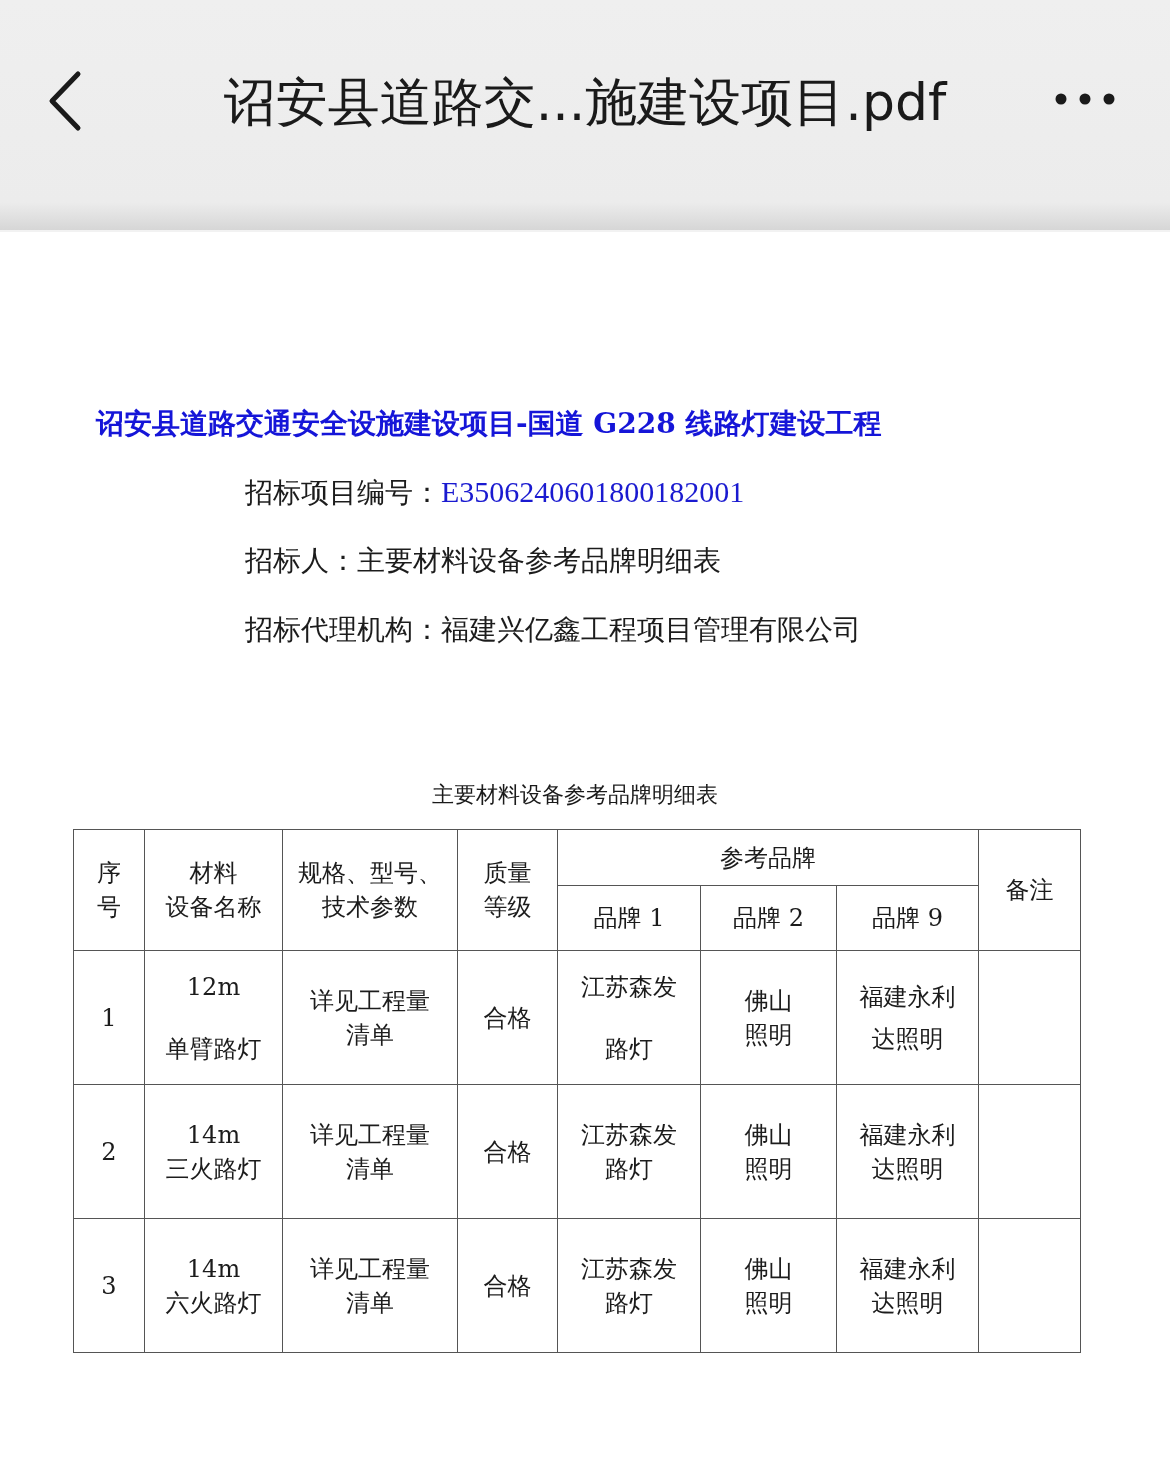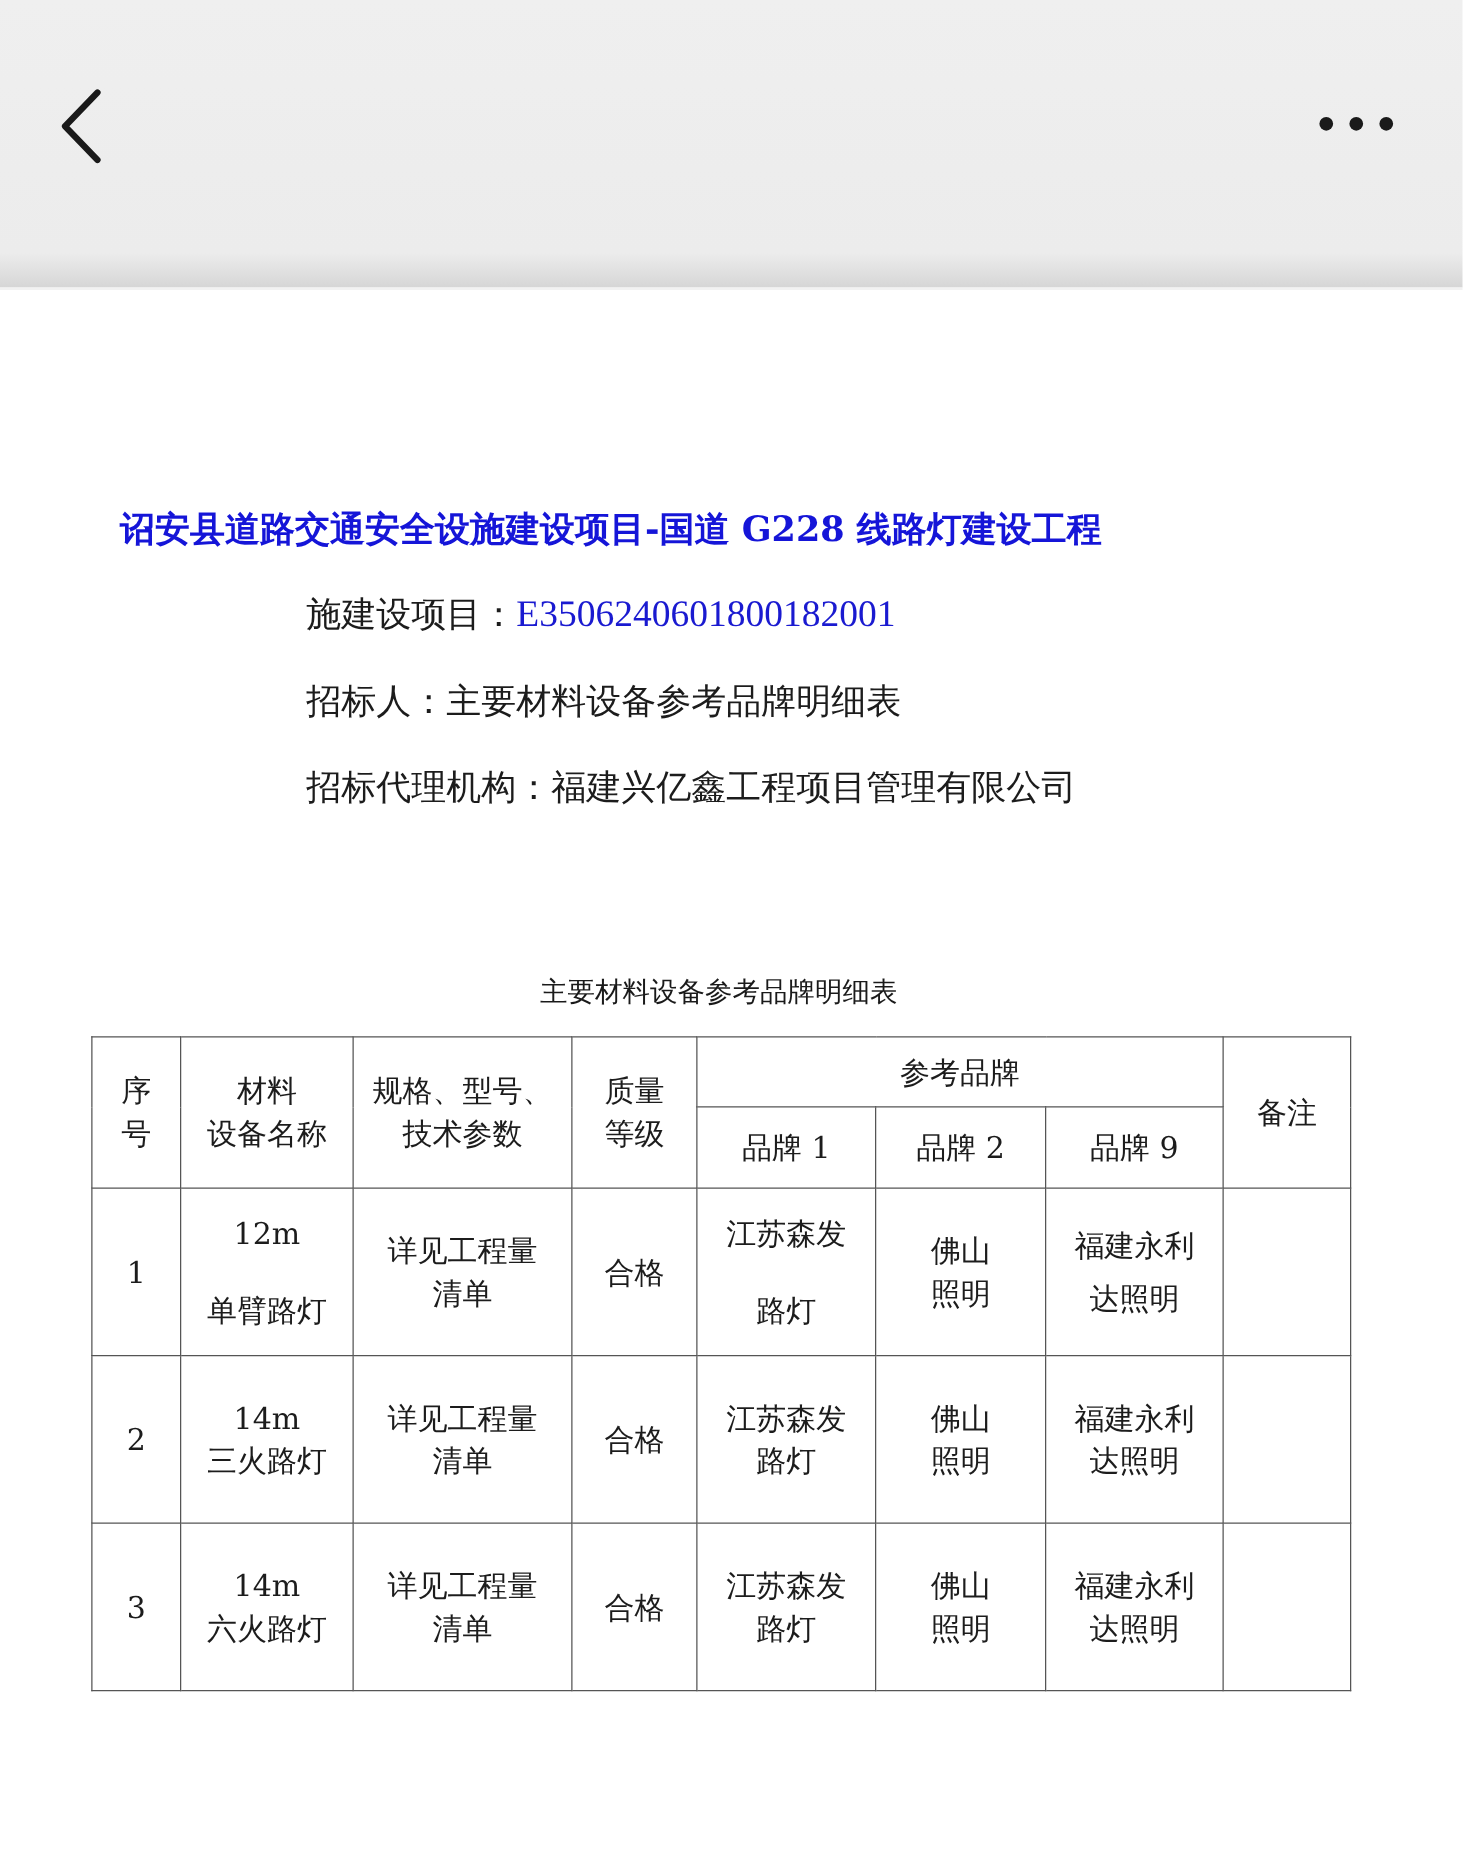--- a/index.html
+++ b/index.html
@@ -64,33 +64,34 @@
 </style>
 </head>
 <body>
 
 <div class="topbar">
   <div class="back-btn">
     <svg viewBox="0 0 60 70">
       <polyline points="38,8 12,35 38,62" fill="none" stroke="#1a1a1a" stroke-width="5" stroke-linecap="round" stroke-linejoin="round"></polyline>
     </svg>
   </div>
+  <div class="title">诏安县道路交...施建设项目.pdf</div>
   <div class="more-btn">
     <svg viewBox="0 0 70 30">
       <circle cx="11" cy="15" r="5.5" fill="#1a1a1a"></circle>
       <circle cx="35" cy="15" r="5.5" fill="#1a1a1a"></circle>
       <circle cx="59" cy="15" r="5.5" fill="#1a1a1a"></circle>
     </svg>
   </div>
 </div>
 
 <div class="doc-title">诏安县道路交通安全设施建设项目-国道 G228 线路灯建设工程</div>
 
 <div class="meta-line" style="top:470px;">
-  <span>施建设项目：</span><span class="val-blue">E3506240601800182001</span>
+  <span>招标项目编号：</span><span class="val-blue">E3506240601800182001</span>
 </div>
 <div class="meta-line" style="top:539px;">
   <span>招标人：</span><span>主要材料设备参考品牌明细表</span>
 </div>
 <div class="meta-line" style="top:608px;">
   <span>招标代理机构：</span><span>福建兴亿鑫工程项目管理有限公司</span>
 </div>
 
 <div class="table-title">主要材料设备参考品牌明细表</div>
 

